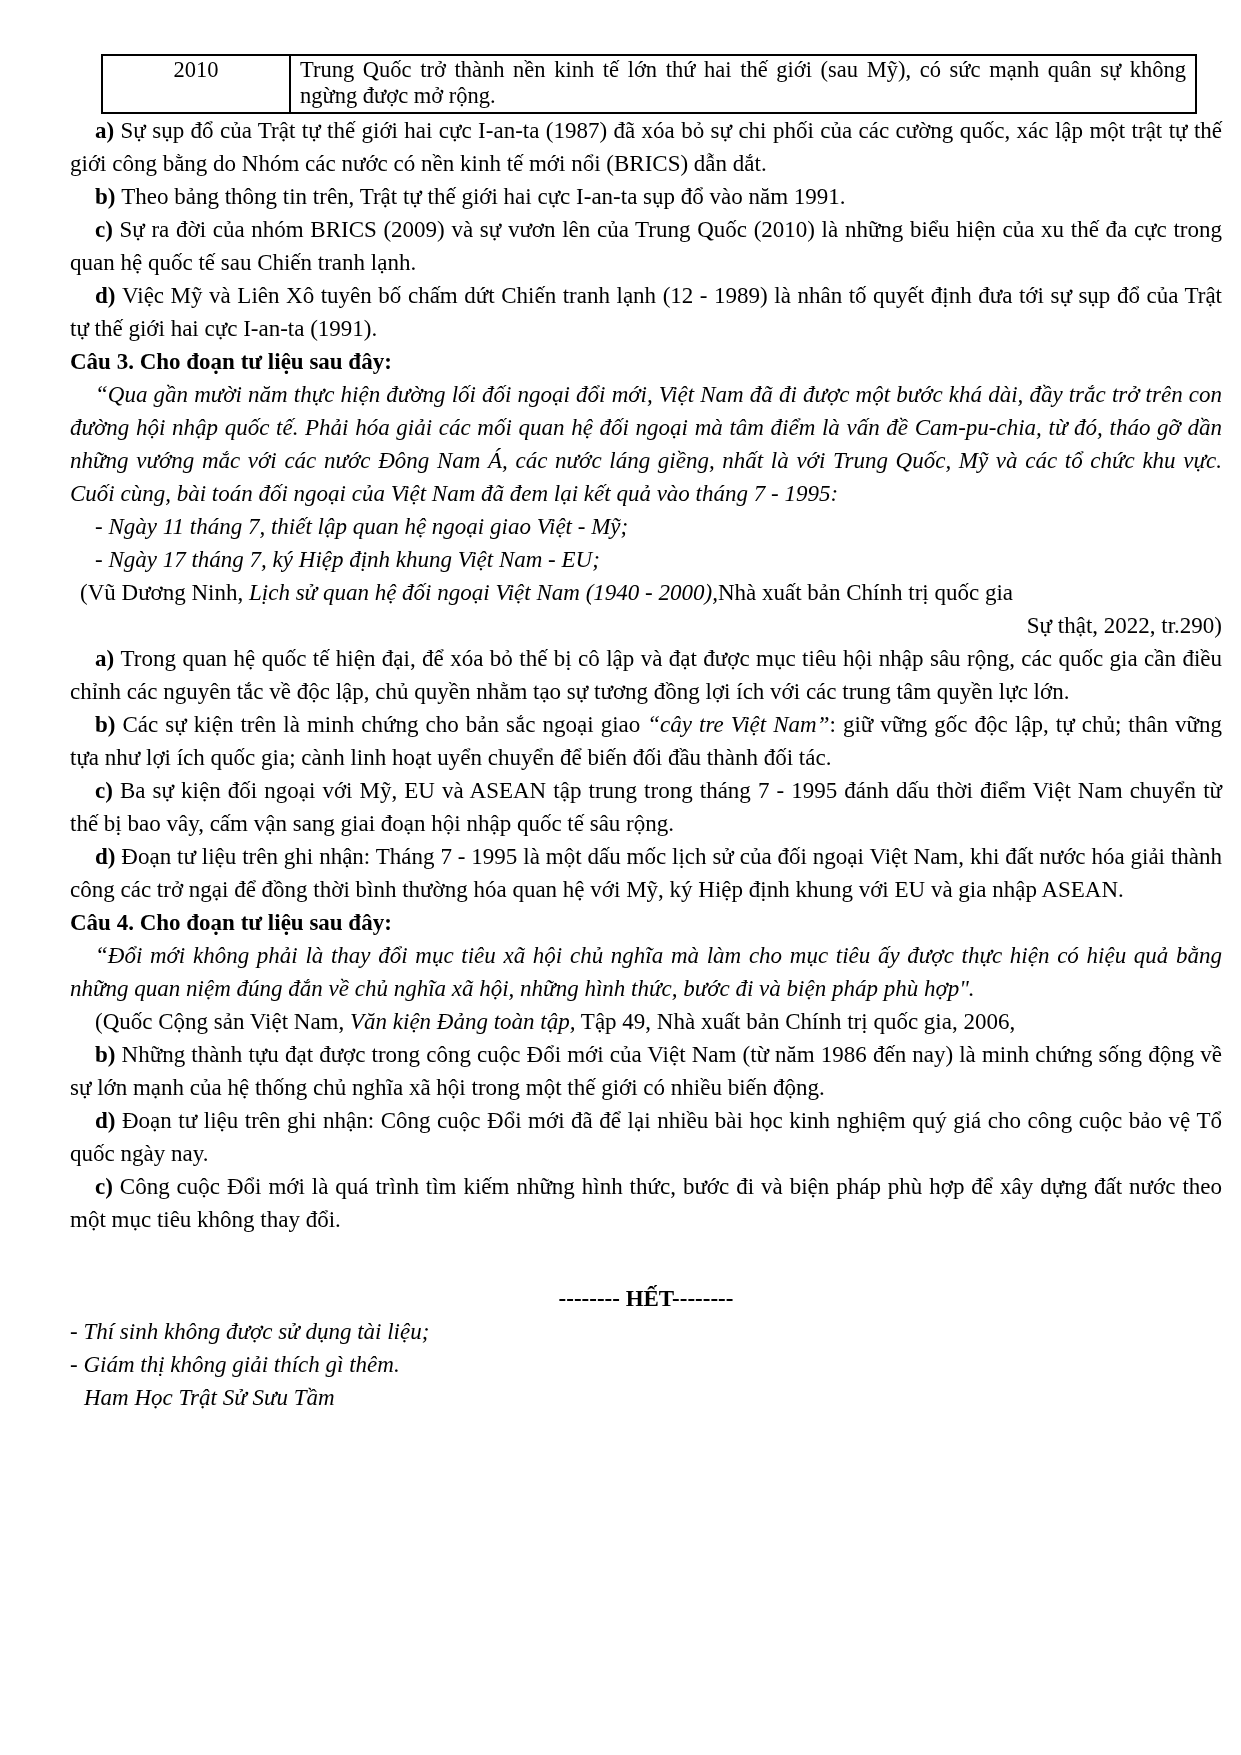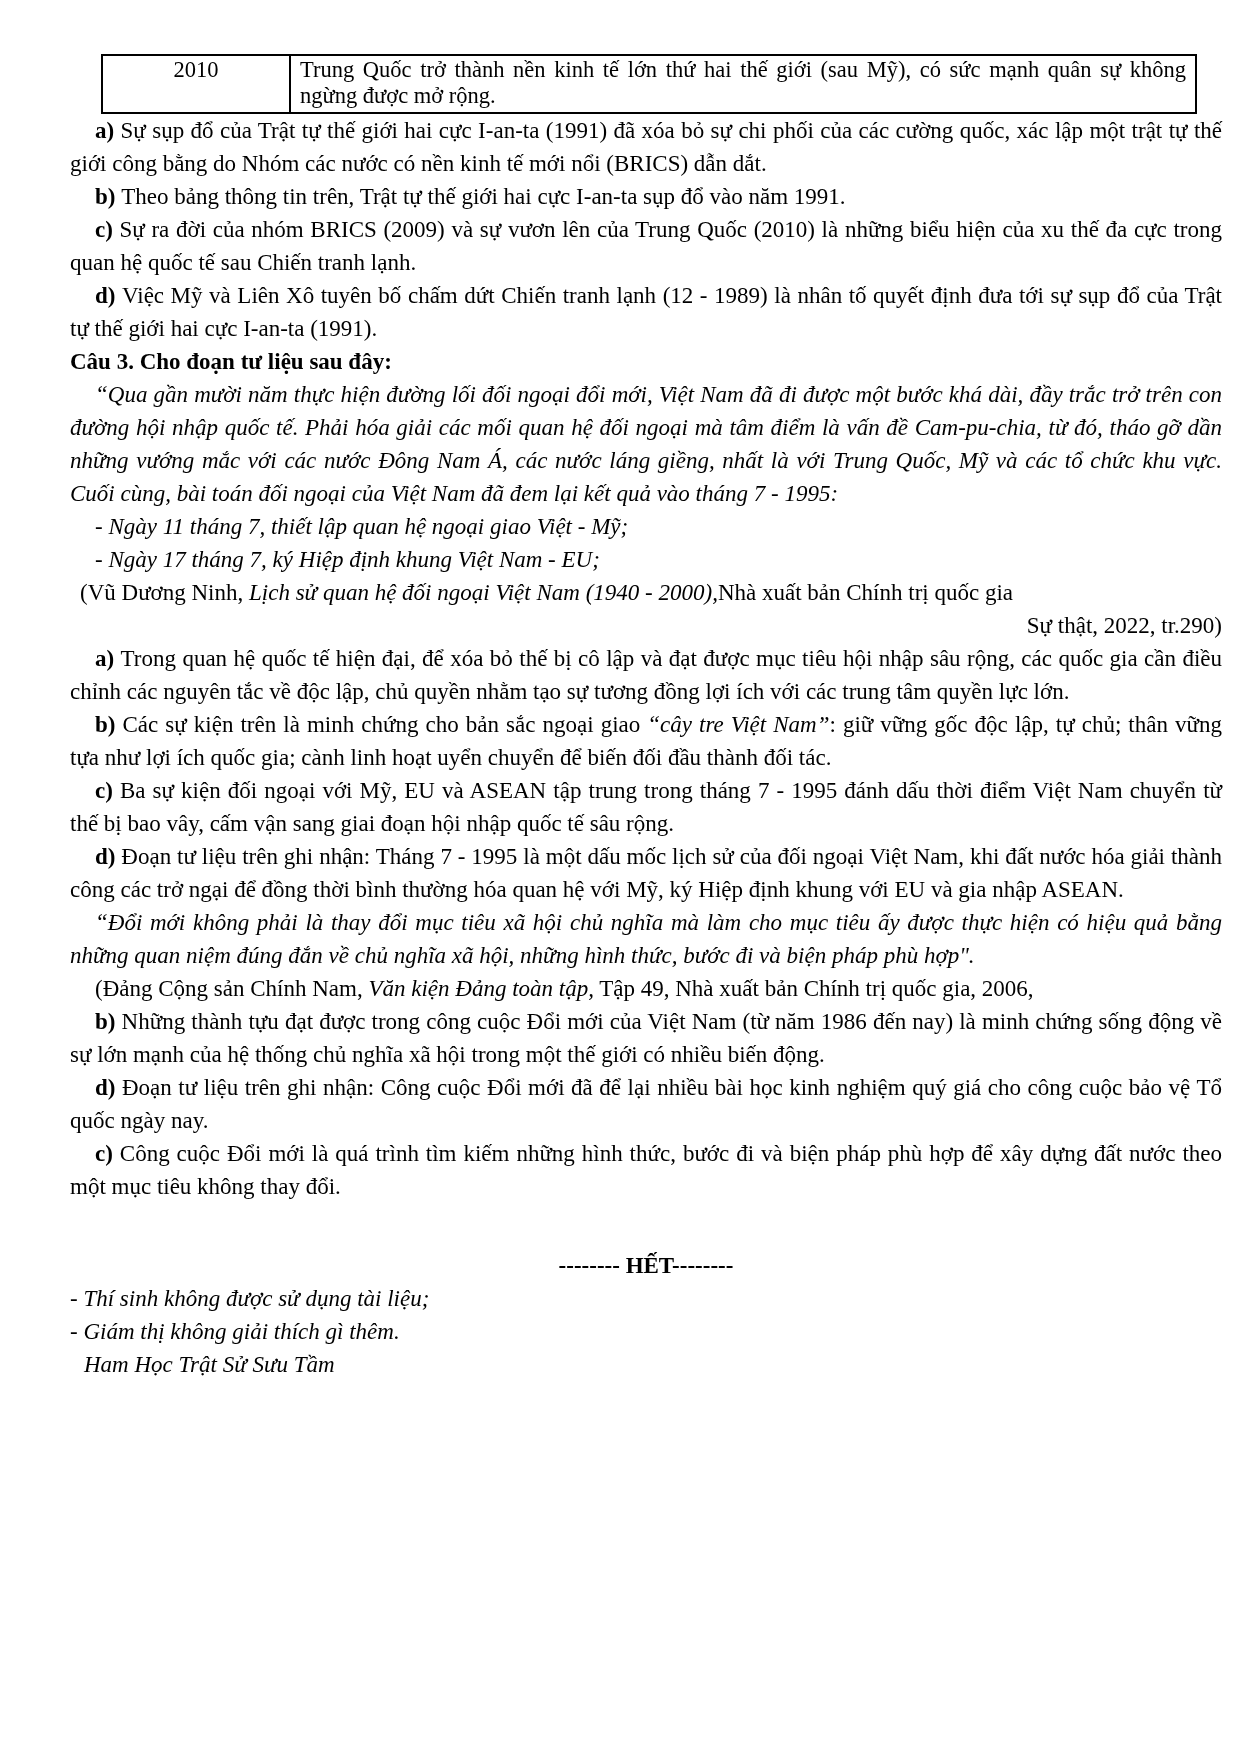--- a/index.html
+++ b/index.html
@@ -48,38 +48,39 @@
 
   <table class="info">
     <tbody>
       <tr>
         <td class="year">2010</td>
         <td class="event">Trung Quốc trở thành nền kinh tế lớn thứ hai thế giới (sau Mỹ), có sức mạnh quân sự không ngừng được mở rộng.</td>
       </tr>
     </tbody>
   </table>
 
-  <p><span class="seg-b">a) </span><span>Sự sụp đổ của Trật tự thế giới hai cực I-an-ta (1991) đã xóa bỏ sự chi phối của các cường quốc, xác lập một trật tự thế giới công bằng do Nhóm các nước có nền kinh tế mới nổi (BRICS) dẫn dắt.</span></p>
+  <p><span class="seg-b">a) </span><span>Sự sụp đổ của Trật tự thế giới hai cực I-an-ta (1987) đã xóa bỏ sự chi phối của các cường quốc, xác lập một trật tự thế giới công bằng do Nhóm các nước có nền kinh tế mới nổi (BRICS) dẫn dắt.</span></p>
   <p><span class="seg-b">b) </span><span>Theo bảng thông tin trên, Trật tự thế giới hai cực I-an-ta sụp đổ vào năm 1991.</span></p>
   <p><span class="seg-b">c) </span><span>Sự ra đời của nhóm BRICS (2009) và sự vươn lên của Trung Quốc (2010) là những biểu hiện của xu thế đa cực trong quan hệ quốc tế sau Chiến tranh lạnh.</span></p>
   <p><span class="seg-b">d) </span><span>Việc Mỹ và Liên Xô tuyên bố chấm dứt Chiến tranh lạnh (12 - 1989) là nhân tố quyết định đưa tới sự sụp đổ của Trật tự thế giới hai cực I-an-ta (1991).</span></p>
 
   <p class="bold no-indent">Câu 3. Cho đoạn tư liệu sau đây:</p>
   <p><span class="seg-i">“Qua gần mười năm thực hiện đường lối đối ngoại đổi mới, Việt Nam đã đi được một bước khá dài, đầy trắc trở trên con đường hội nhập quốc tế. Phải hóa giải các mối quan hệ đối ngoại mà tâm điểm là vấn đề Cam-pu-chia, từ đó, tháo gỡ dần những vướng mắc với các nước Đông Nam Á, các nước láng giềng, nhất là với Trung Quốc, Mỹ và các tổ chức khu vực. Cuối cùng, bài toán đối ngoại của Việt Nam đã đem lại kết quả vào tháng 7 - 1995:</span></p>
   <p class="plain italic">- Ngày 11 tháng 7, thiết lập quan hệ ngoại giao Việt - Mỹ;</p>
   <p class="plain italic">- Ngày 17 tháng 7, ký Hiệp định khung Việt Nam - EU;</p>
   <p class="citation"><span>(Vũ Dương Ninh, </span><span class="seg-i">Lịch sử quan hệ đối ngoại Việt Nam (1940 - 2000),</span><span>Nhà xuất bản Chính trị quốc gia</span></p>
   <p class="right">Sự thật, 2022, tr.290)</p>
   <p><span class="seg-b">a) </span><span>Trong quan hệ quốc tế hiện đại, để xóa bỏ thế bị cô lập và đạt được mục tiêu hội nhập sâu rộng, các quốc gia cần điều chỉnh các nguyên tắc về độc lập, chủ quyền nhằm tạo sự tương đồng lợi ích với các trung tâm quyền lực lớn.</span></p>
   <p><span class="seg-b">b) </span><span>Các sự kiện trên là minh chứng cho bản sắc ngoại giao </span><span class="seg-i">“cây tre Việt Nam”</span><span>: giữ vững gốc độc lập, tự chủ; thân vững tựa như lợi ích quốc gia; cành linh hoạt uyển chuyển để biến đối đầu thành đối tác.</span></p>
   <p><span class="seg-b">c) </span><span>Ba sự kiện đối ngoại với Mỹ, EU và ASEAN tập trung trong tháng 7 - 1995 đánh dấu thời điểm Việt Nam chuyển từ thế bị bao vây, cấm vận sang giai đoạn hội nhập quốc tế sâu rộng.</span></p>
   <p><span class="seg-b">d) </span><span>Đoạn tư liệu trên ghi nhận: Tháng 7 - 1995 là một dấu mốc lịch sử của đối ngoại Việt Nam, khi đất nước hóa giải thành công các trở ngại để đồng thời bình thường hóa quan hệ với Mỹ, ký Hiệp định khung với EU và gia nhập ASEAN.</span></p>
 
+  <p class="bold no-indent">Câu 4. Cho đoạn tư liệu sau đây:</p>
   <p><span class="seg-i">“Đổi mới không phải là thay đổi mục tiêu xã hội chủ nghĩa mà làm cho mục tiêu ấy được thực hiện có hiệu quả bằng những quan niệm đúng đắn về chủ nghĩa xã hội, những hình thức, bước đi và biện pháp phù hợp".</span></p>
-  <p class="citation4"><span>(Đảng Cộng sản Chính Nam, </span><span class="seg-i">Văn kiện Đảng toàn tập,</span><span> Tập 49, Nhà xuất bản Chính trị quốc gia, 2006,</span></p>
+  <p class="citation4"><span>(Quốc Cộng sản Việt Nam, </span><span class="seg-i">Văn kiện Đảng toàn tập,</span><span> Tập 49, Nhà xuất bản Chính trị quốc gia, 2006,</span></p>
   <p><span class="seg-b">b) </span><span>Những thành tựu đạt được trong công cuộc Đổi mới của Việt Nam (từ năm 1986 đến nay) là minh chứng sống động về sự lớn mạnh của hệ thống chủ nghĩa xã hội trong một thế giới có nhiều biến động.</span></p>
   <p><span class="seg-b">d) </span><span>Đoạn tư liệu trên ghi nhận: Công cuộc Đổi mới đã để lại nhiều bài học kinh nghiệm quý giá cho công cuộc bảo vệ Tổ quốc ngày nay.</span></p>
   <p><span class="seg-b">c) </span><span>Công cuộc Đổi mới là quá trình tìm kiếm những hình thức, bước đi và biện pháp phù hợp để xây  dựng đất nước theo một mục tiêu không thay đổi.</span></p>
 
   <p class="end-line">-------- HẾT--------</p>
   <p class="footer-note">- Thí sinh không được sử dụng tài liệu;</p>
   <p class="footer-note">- Giám thị không giải thích gì thêm.</p>
   <p class="footer-credit">Ham Học Trật Sử Sưu Tầm</p>
 
 </div>

